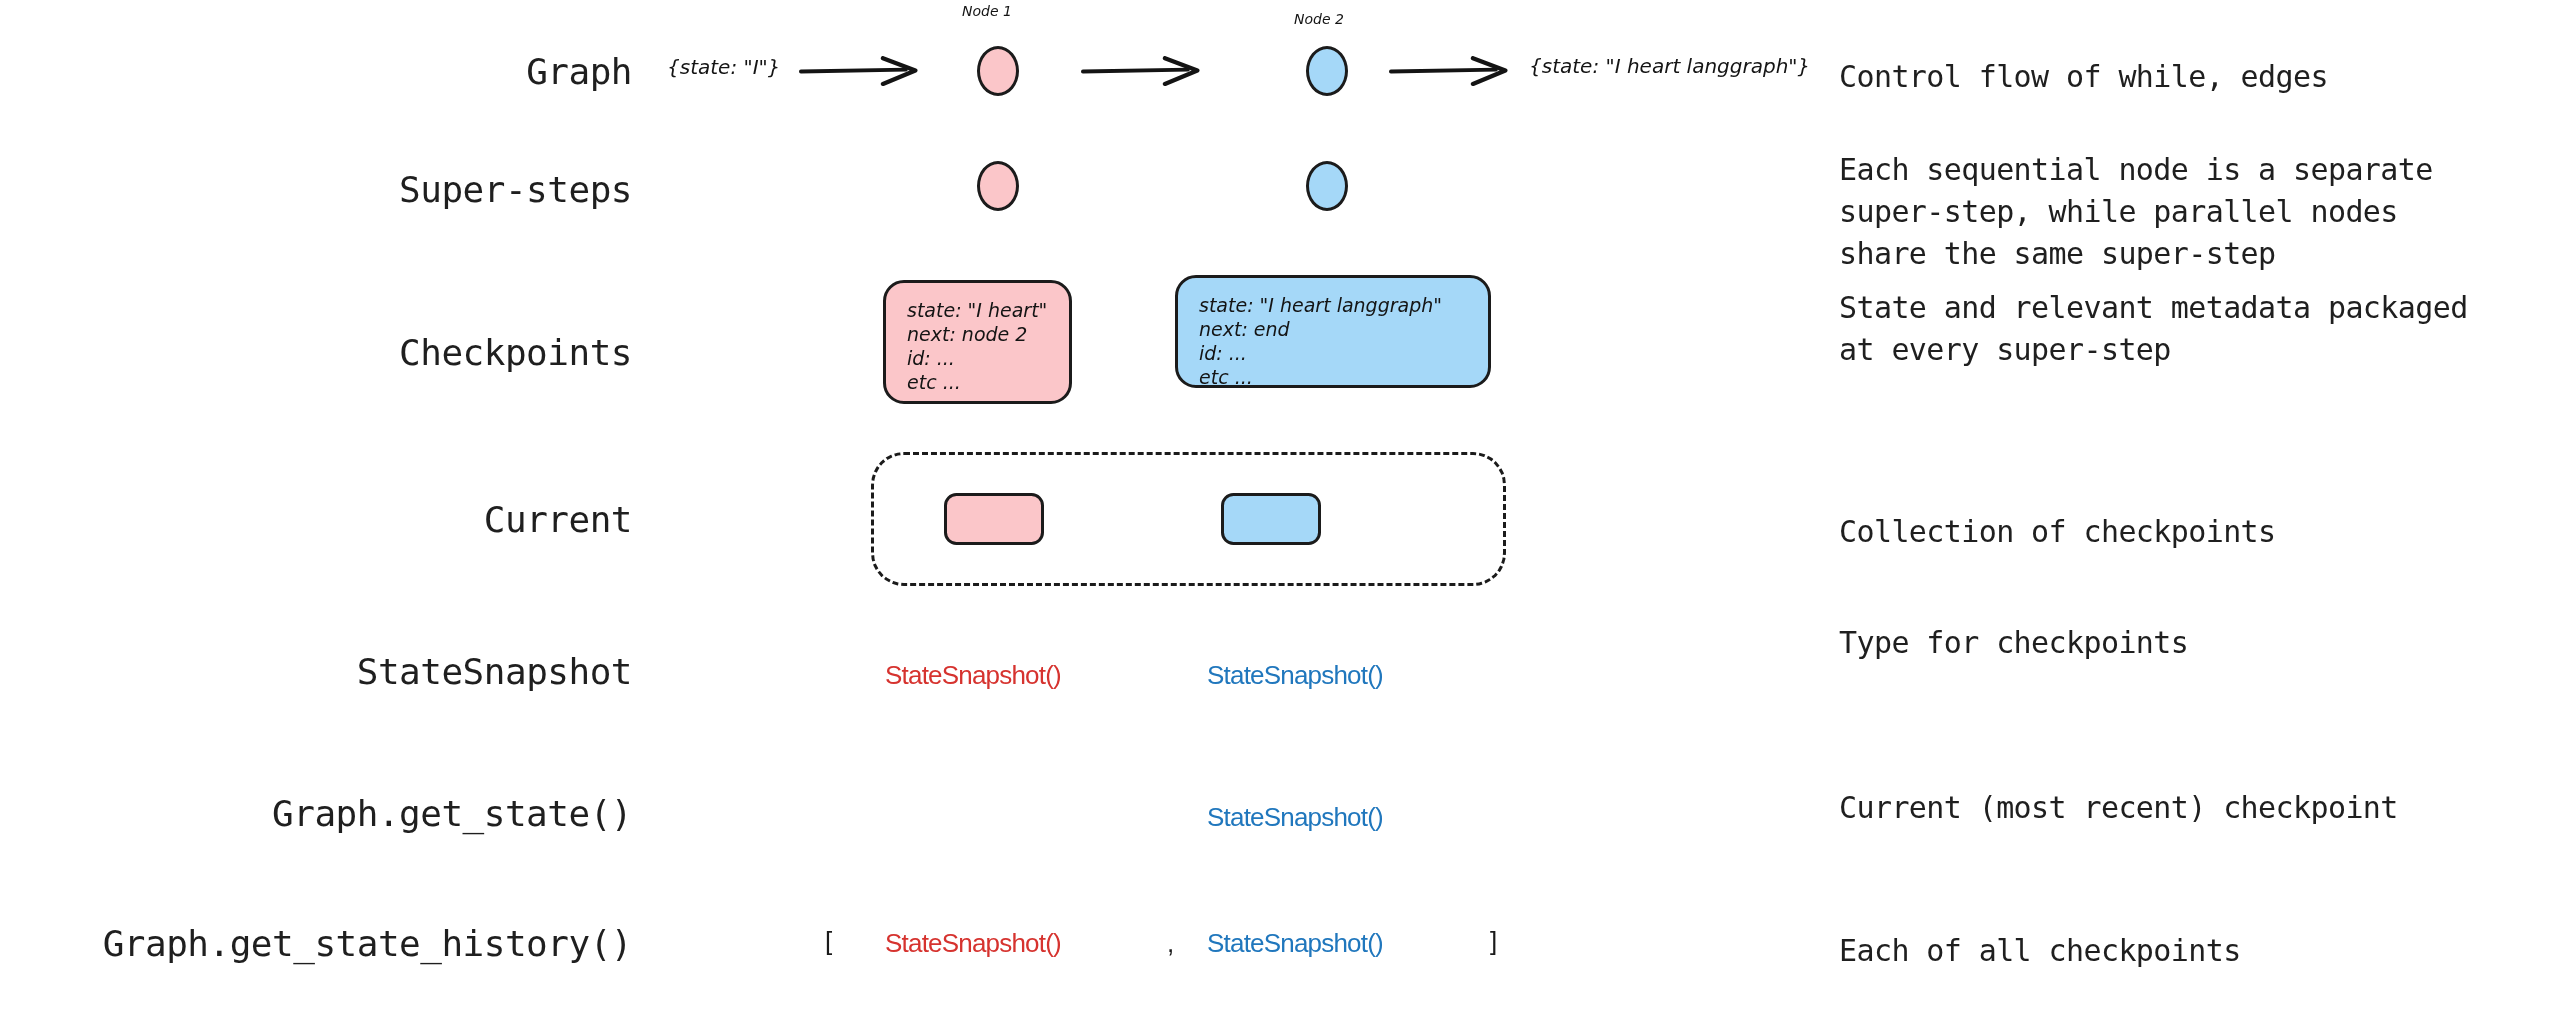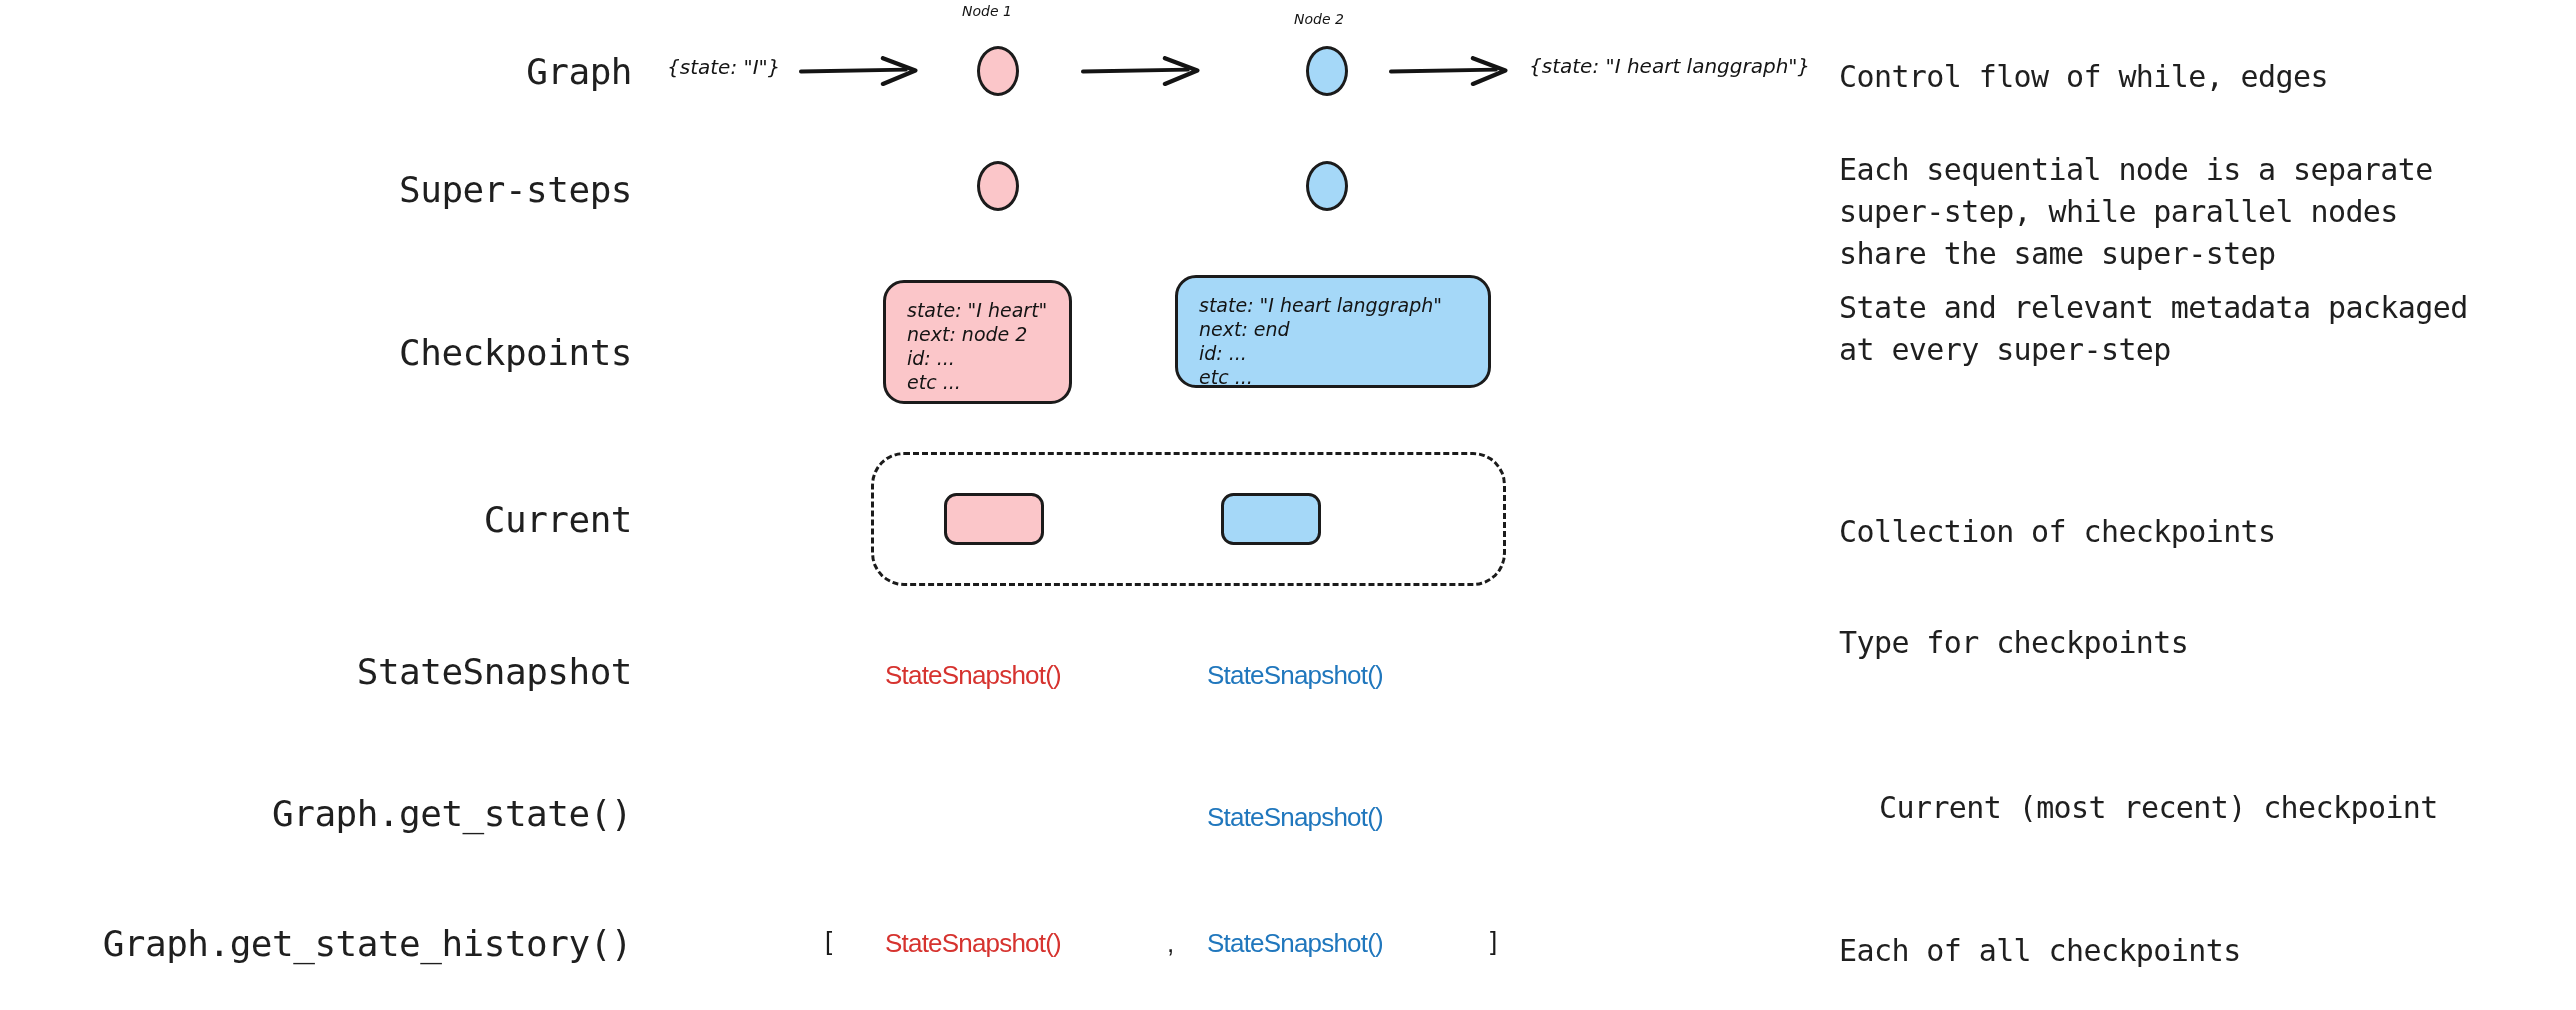--- a/index.html
+++ b/index.html
@@ -204,21 +204,21 @@
 
 <div class="desc" style="top:511px;">Collection of checkpoints</div>
 
 <div class="snap red" style="left:885px; top:662px;">StateSnapshot()</div>
 <div class="snap blue" style="left:1207px; top:662px;">StateSnapshot()</div>
 
 <div class="desc" style="top:622px;">Type for checkpoints</div>
 
 <div class="snap blue" style="left:1207px; top:804px;">StateSnapshot()</div>
 
-<div class="desc" style="top:787px;margin-left:40px;">Current (most recent) checkpoint</div>
+<div class="desc" style="top:787px;">Current (most recent) checkpoint</div>
 
 <div class="snap black" style="left:825px; top:928px;">[</div>
 <div class="snap red" style="left:885px; top:930px;">StateSnapshot()</div>
 <div class="snap black" style="left:1167px; top:930px;">,</div>
 <div class="snap blue" style="left:1207px; top:930px;">StateSnapshot()</div>
 <div class="snap black" style="left:1490px; top:928px;">]</div>
 
 <div class="desc" style="top:930px;">Each of all checkpoints</div>
 
 

